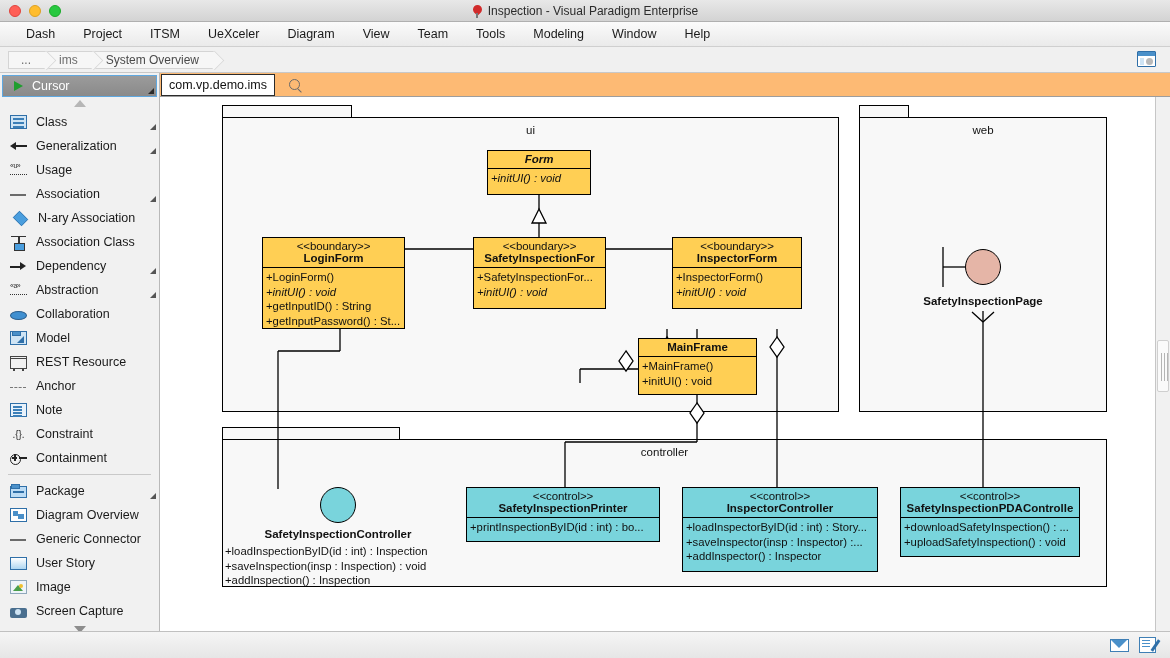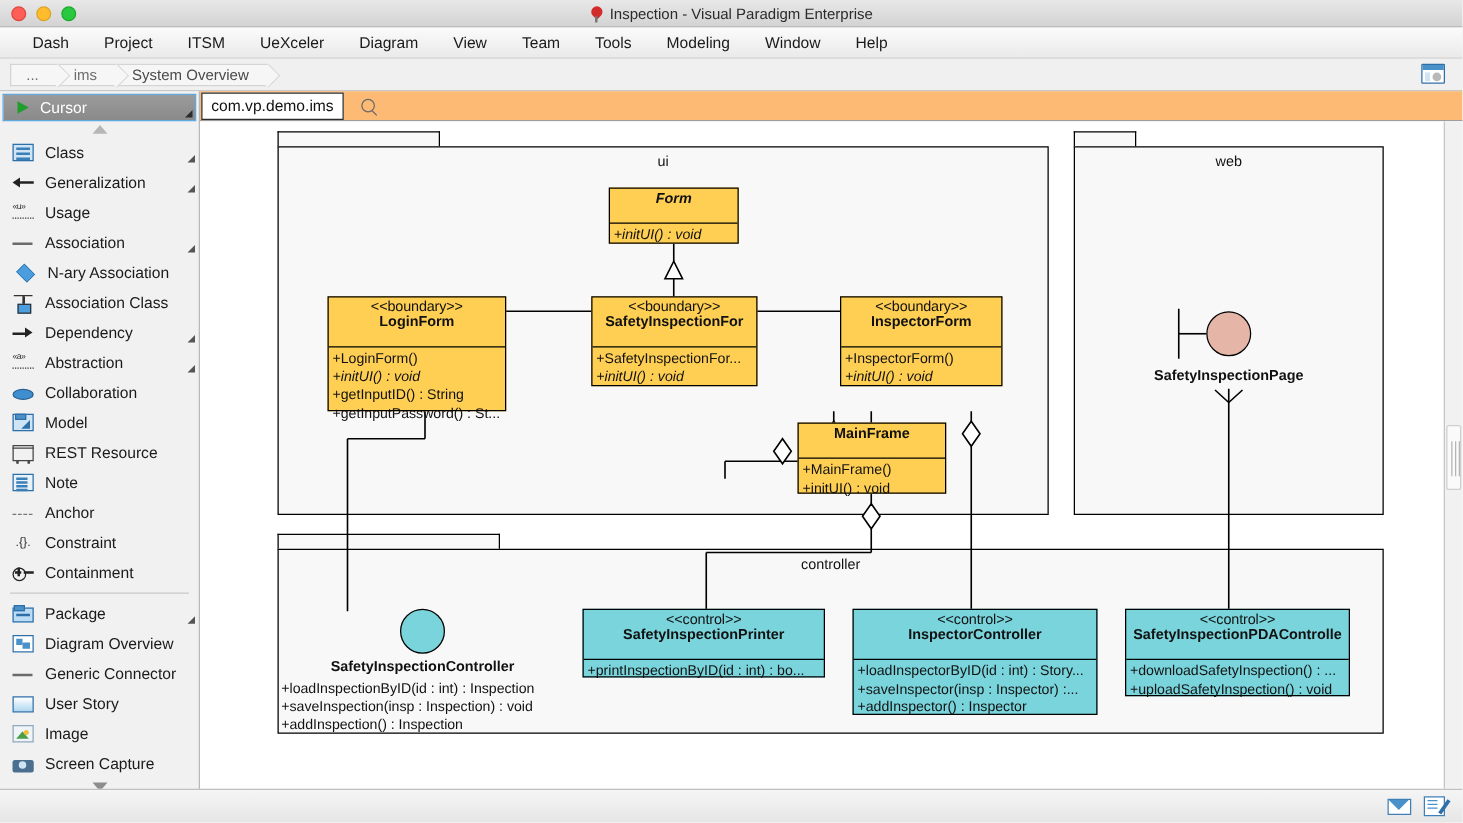--- a/index.html
+++ b/index.html
@@ -371,21 +371,21 @@
   .pkg-name {
     position: absolute; left: 0; right: 0; top: 6px; text-align: center;
     font-size: 11.5px; color: #111;
   }
   .uclass {
     position: absolute; border: 1.4px solid #000; background: #ffcf54;
   }
   .uclass.ctrl { background: #79d4dc; }
   .uhead {
     border-bottom: 1.4px solid #000; text-align: center;
-    padding: 2px 3px 13px 3px;
+    padding: 2px 3px 3px 3px;
   }
   .stereo { font-size: 11.5px; color: #111; letter-spacing: -0.1px; }
   .cname {
     font-size: 11.5px; font-weight: bold; color: #111; white-space: nowrap;
     overflow: hidden;
   }
   .cname.it { font-style: italic; }
   .ubody { padding: 2px 2px 2px 3px; }
   .op {
     font-size: 11.3px; color: #111; line-height: 14.5px; white-space: nowrap;
@@ -543,26 +543,26 @@
         </div>
         <div class="pal-item">
           <span class="pic ic-model"><i></i></span>
           <span class="lbl">Model</span>
         </div>
         <div class="pal-item">
           <span class="pic ic-rest"><i></i></span>
           <span class="lbl">REST Resource</span>
         </div>
         <div class="pal-item">
+          <span class="pic ic-anchor"><i></i></span>
+          <span class="lbl">Anchor</span>
+        </div>
+        <div class="pal-item">
           <span class="pic ic-note"><i></i></span>
           <span class="lbl">Note</span>
-        </div>
-        <div class="pal-item">
-          <span class="pic ic-anchor"><i></i></span>
-          <span class="lbl">Anchor</span>
         </div>
         <div class="pal-item">
           <span class="pic ic-constraint">
             <i></i>
           </span>
           <span class="lbl">Constraint</span>
         </div>
         <div class="pal-item">
           <span class="pic ic-contain">
             <i></i>

